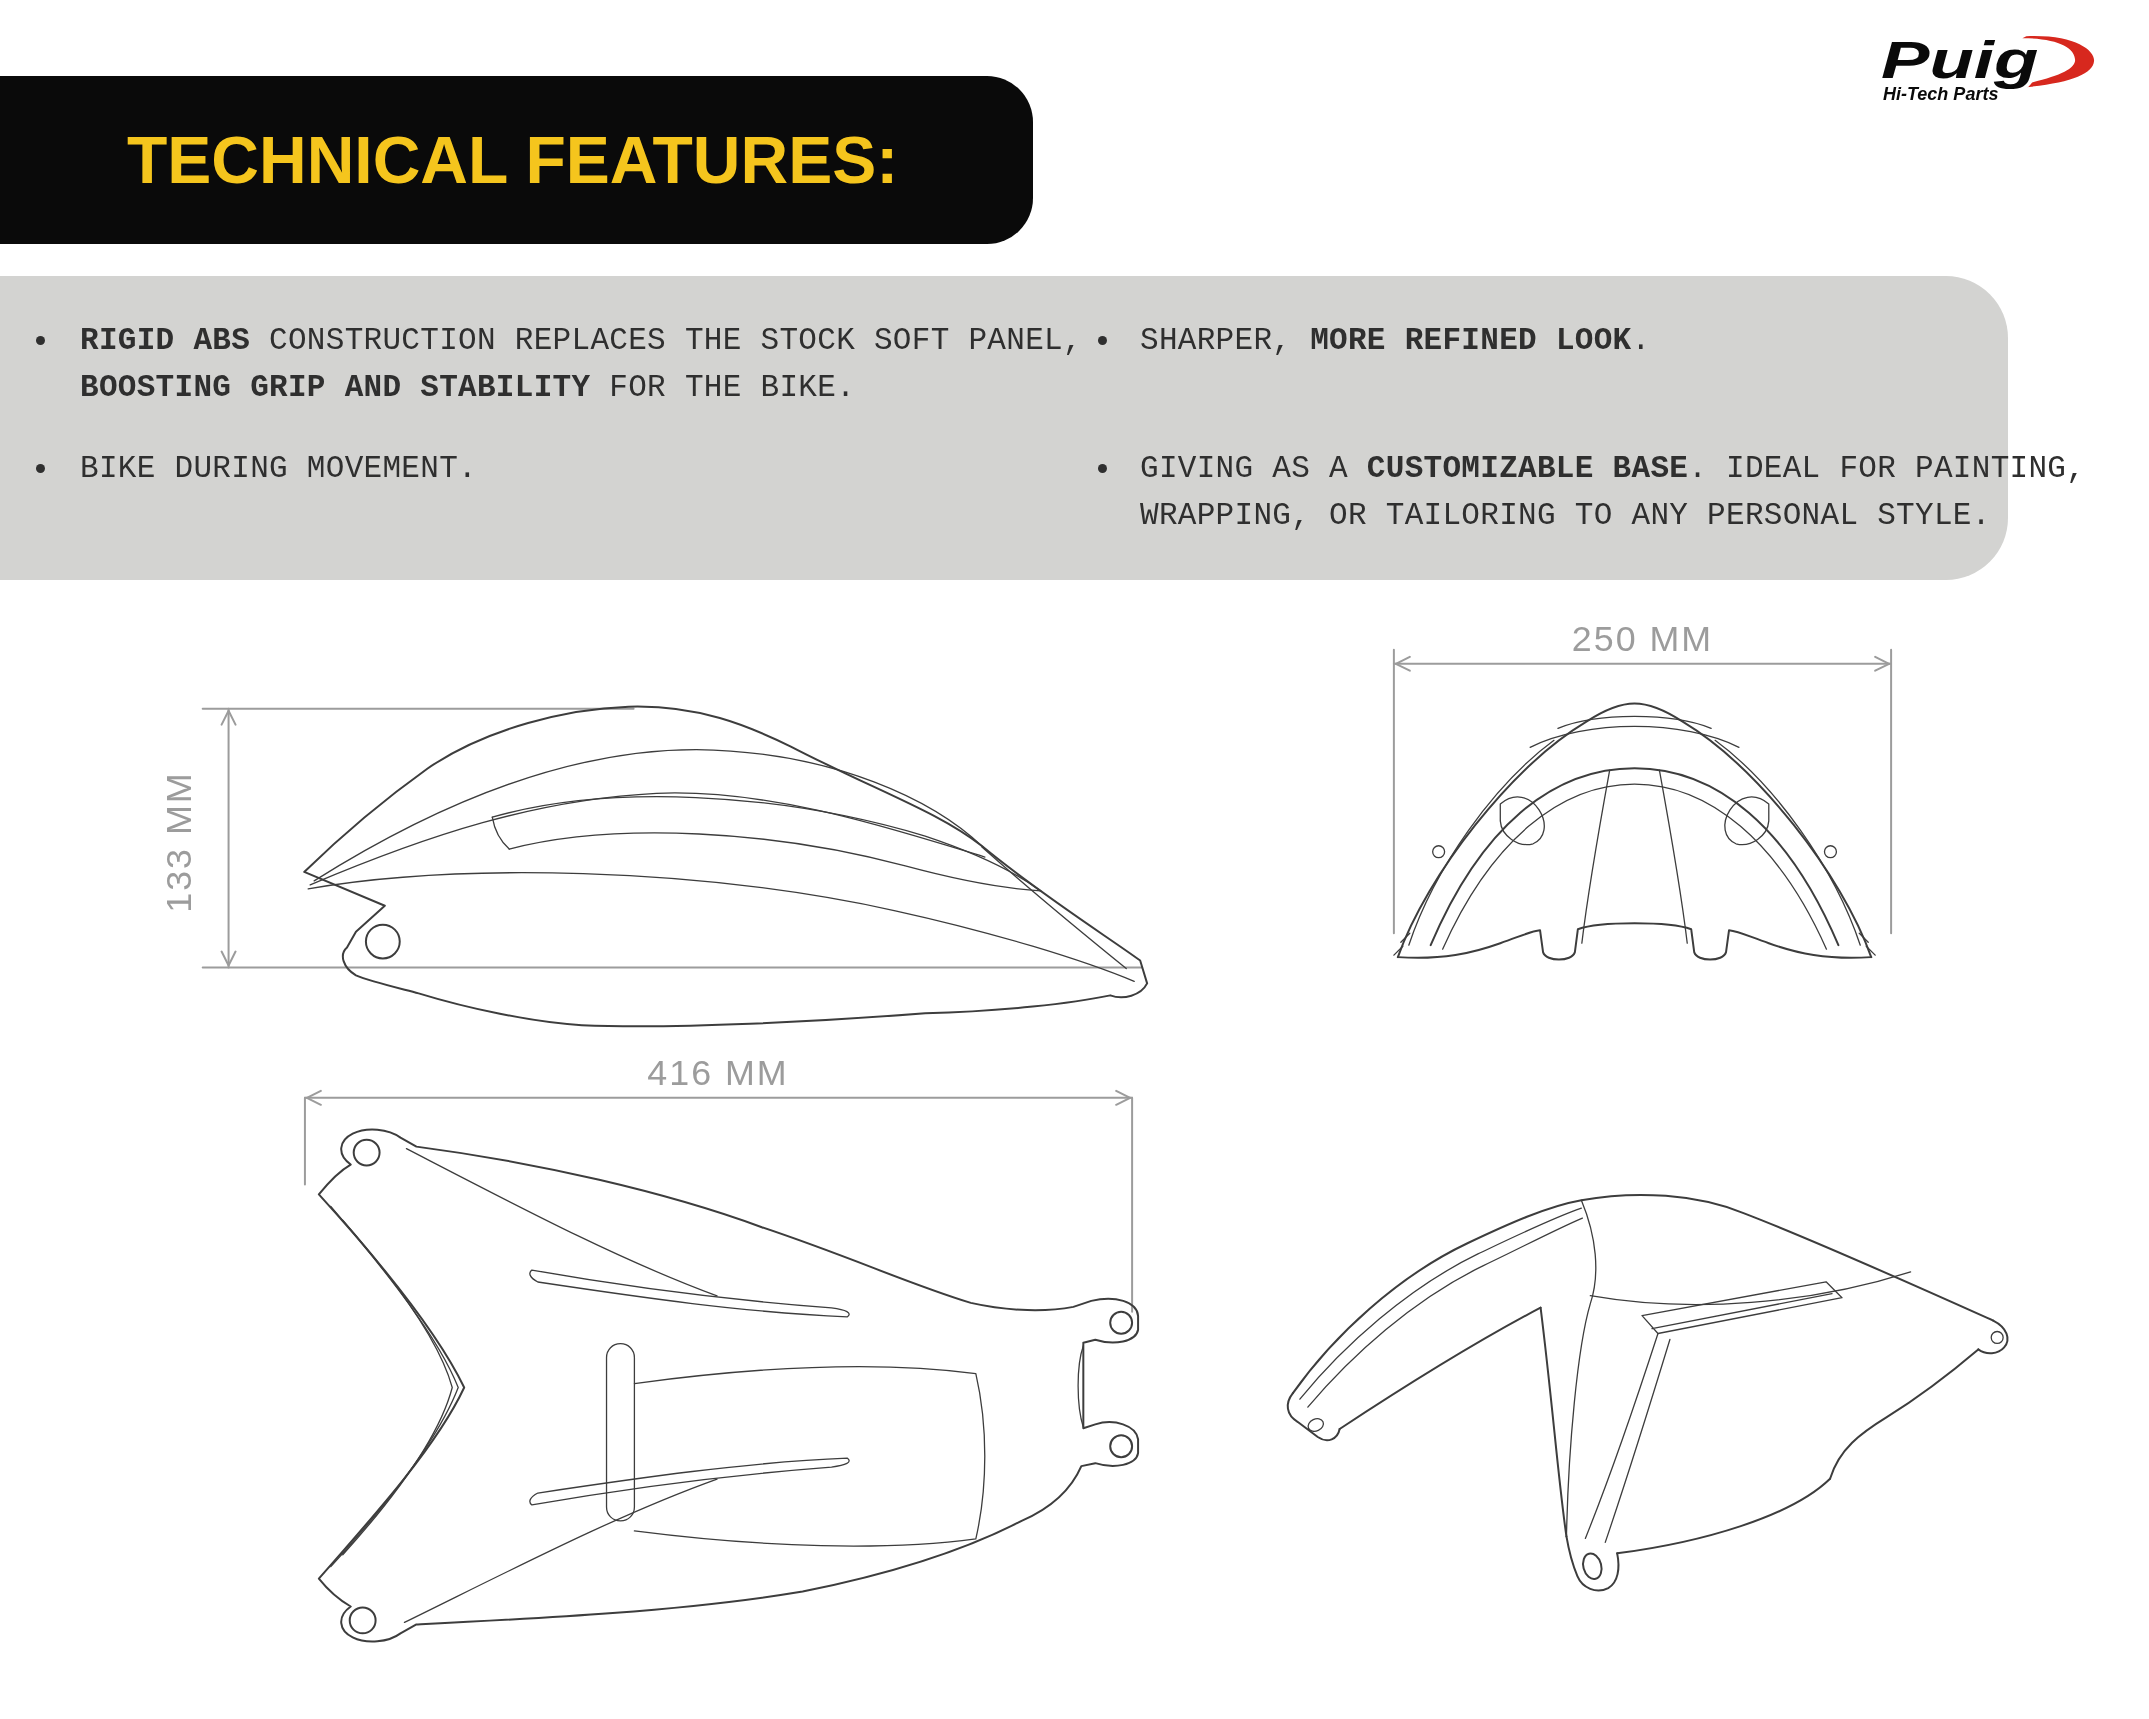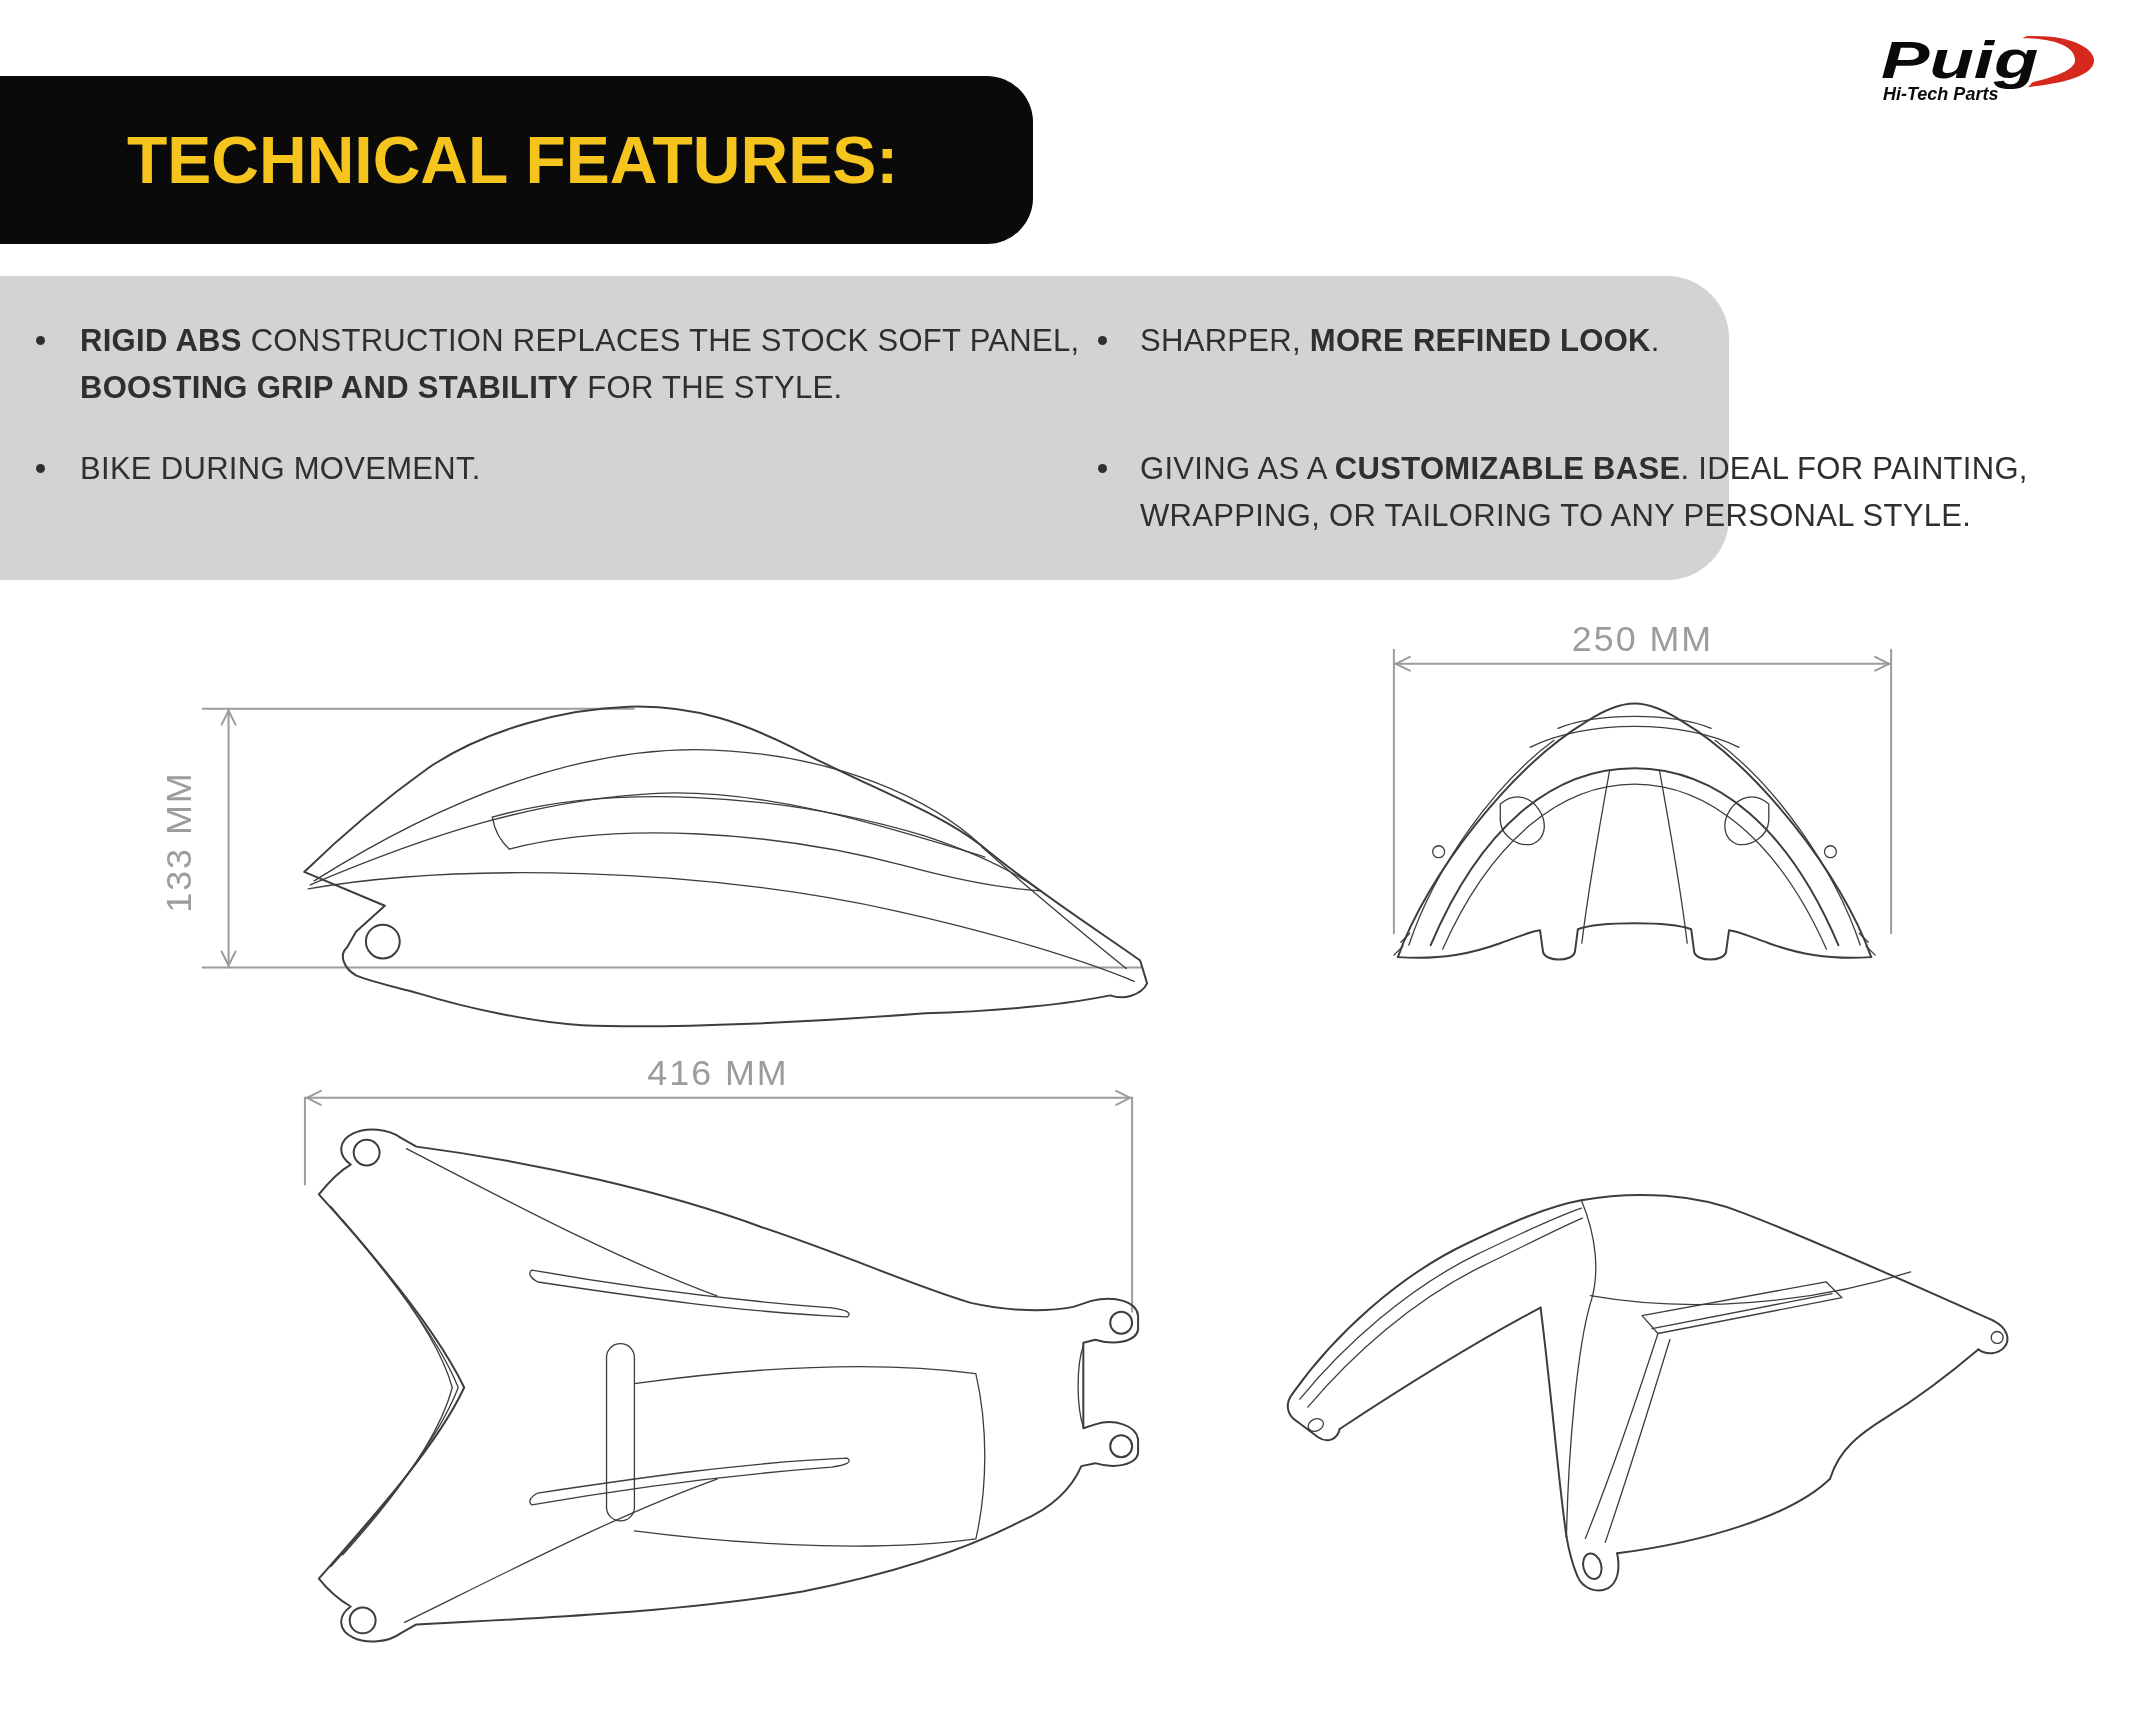--- a/index.html
+++ b/index.html
@@ -9,22 +9,22 @@
   
   .banner{position:absolute;left:0;top:76px;width:1033px;height:168px;background:#0a0a0a;
           border-radius:0 46px 46px 0;display:flex;align-items:center;}
   .banner-title{margin-left:127px;font-size:66px;font-weight:800;letter-spacing:0;
                 color:#f5c51d;line-height:1;white-space:nowrap;}
 
   
   .logo{position:absolute;left:1879px;top:26px;width:223px;height:84px;}
 
   
-  .panel{position:absolute;left:0;top:276px;width:1729px;height:304px;background:#d3d3d1;
-         border-radius:0 62px 62px 0;}
+  .panel{position:absolute;left:0;top:276px;width:2008px;height:304px;background:#d3d3d1;
+         border-radius:0 62px 62px 0;font-family:Liberation Mono, monospace;}
   .bullet-text{position:absolute;font-size:31px;line-height:47px;color:#2f2f2f;
                letter-spacing:0.3px;white-space:nowrap;}
   .bullet-text b{font-weight:700;}
   .dot{position:absolute;width:9px;height:9px;border-radius:50%;background:#2f2f2f;}
   .b-c1{left:80px;}  .b-c2{left:1140px;}
   .b-r1{top:41px;}   .b-r2{top:169px;}
   .d-c1{left:36px;}  .d-c2{left:1098px;}
   .d-r1{top:60px;}   .d-r2{top:188px;}
 
   
@@ -50,21 +50,21 @@
   </div>
 
   <div class="panel">
     <span class="dot d-c1 d-r1"></span>
     <span class="dot d-c1 d-r2"></span>
     <span class="dot d-c2 d-r1"></span>
     <span class="dot d-c2 d-r2"></span>
 
     <div class="bullet-text b-c1 b-r1">
       <div><b>RIGID ABS</b><span> CONSTRUCTION REPLACES THE STOCK SOFT PANEL,</span></div>
-      <div><b>BOOSTING GRIP AND STABILITY</b><span> FOR THE STYLE.</span></div>
+      <div><b>BOOSTING GRIP AND STABILITY</b><span> FOR THE BIKE.</span></div>
     </div>
 
     <div class="bullet-text b-c1 b-r2">
       <div><span>BIKE DURING MOVEMENT.</span></div>
     </div>
 
     <div class="bullet-text b-c2 b-r1">
       <div><span>SHARPER, </span><b>MORE REFINED LOOK</b><span>.</span></div>
     </div>
 

